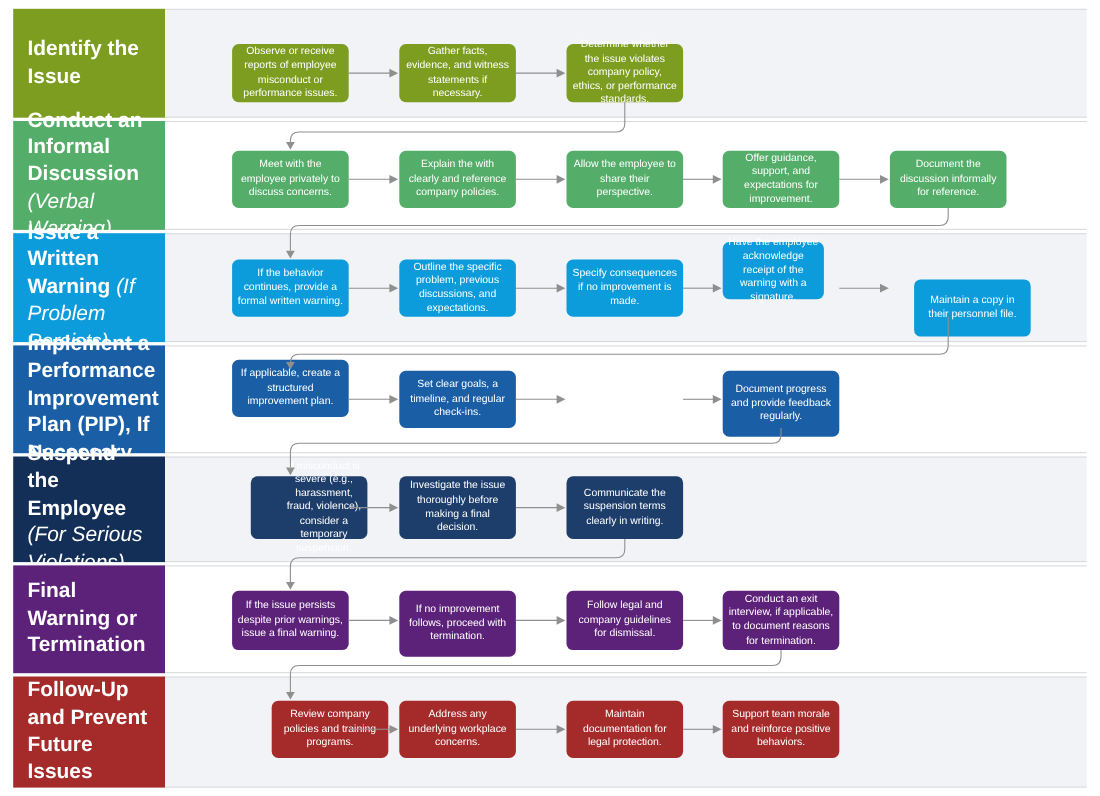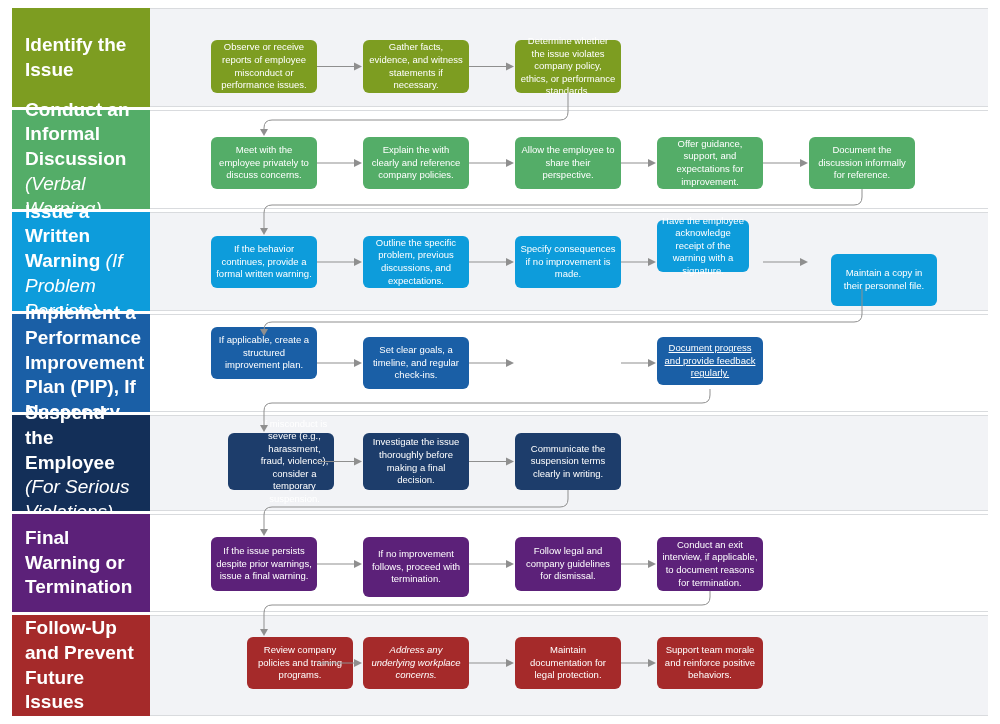--- a/index.html
+++ b/index.html
@@ -85,21 +85,21 @@
     <div class="lane-header" style="top: 314px; height: 98px; background: rgb(26, 95, 166);">
       <div><span class="bold">Implement a Performance Improvement Plan (PIP), If Necessary</span> <span class="italic"></span></div>
     </div>
     <div class="lane-body even" style="top: 314px; height: 98px;"></div>
     <div class="step-box" style="left: 211px; top: 327px; width: 106px; height: 52px; background: rgb(26, 95, 166);">
       <span>If applicable, create a structured improvement plan.</span>
     </div>
     <div class="step-box" style="left: 363px; top: 337px; width: 106px; height: 52px; background: rgb(26, 95, 166);">
       <span>Set clear goals, a timeline, and regular check-ins.</span>
     </div>
-    <div class="step-box" style="left: 657px; top: 337px; width: 106px; height: 48px; background: rgb(26, 95, 166); text-decoration: underline;">
+    <div class="step-box" style="left: 657px; top: 337px; width: 106px; height: 60px; background: rgb(26, 95, 166);">
       <span>Document progress and provide feedback regularly.</span>
     </div>
     <div class="lane-header" style="top: 415px; height: 96px; background: rgb(19, 47, 88);">
       <div><span class="bold">Suspend the Employee</span> <span class="italic">(For Serious Violations)</span></div>
     </div>
     <div class="lane-body odd" style="top: 415px; height: 96px;"></div>
     <div class="step-box" style="left: 228px; top: 433px; width: 106px; height: 57px; background: rgb(29, 61, 107); padding-left: 32px;">
       <span>If misconduct is severe (e.g., harassment, fraud, violence), consider a temporary suspension.</span>
     </div>
     <div class="step-box" style="left: 363px; top: 433px; width: 106px; height: 57px; background: rgb(29, 61, 107);">
@@ -124,21 +124,21 @@
     <div class="step-box" style="left: 657px; top: 537px; width: 106px; height: 54px; background: rgb(92, 33, 121);">
       <span>Conduct an exit interview, if applicable, to document reasons for termination.</span>
     </div>
     <div class="lane-header" style="top: 615px; height: 101px; background: rgb(165, 42, 42);">
       <div><span class="bold">Follow-Up and Prevent Future Issues</span> <span class="italic"></span></div>
     </div>
     <div class="lane-body odd" style="top: 615px; height: 101px;"></div>
     <div class="step-box" style="left: 211px; top: 637px; width: 106px; height: 52px; background: rgb(165, 42, 42); margin-left: 36px;">
       <span>Review company policies and training programs.</span>
     </div>
-    <div class="step-box" style="left: 363px; top: 637px; width: 106px; height: 52px; background: rgb(165, 42, 42); font-style: italic;">
+    <div class="step-box" style="left: 363px; top: 637px; width: 106px; height: 52px; background: rgb(165, 42, 42);">
       <span>Address any underlying workplace concerns.</span>
     </div>
     <div class="step-box" style="left: 515px; top: 637px; width: 106px; height: 52px; background: rgb(165, 42, 42);">
       <span>Maintain documentation for legal protection.</span>
     </div>
     <div class="step-box" style="left: 657px; top: 637px; width: 106px; height: 52px; background: rgb(165, 42, 42);">
       <span>Support team morale and reinforce positive behaviors.</span>
     </div>
     <svg width="1000" height="724" id="connector-layer">
       <line x1="317" y1="66.5" x2="355" y2="66.5" stroke="#8f8f8f" stroke-width="1"></line>

